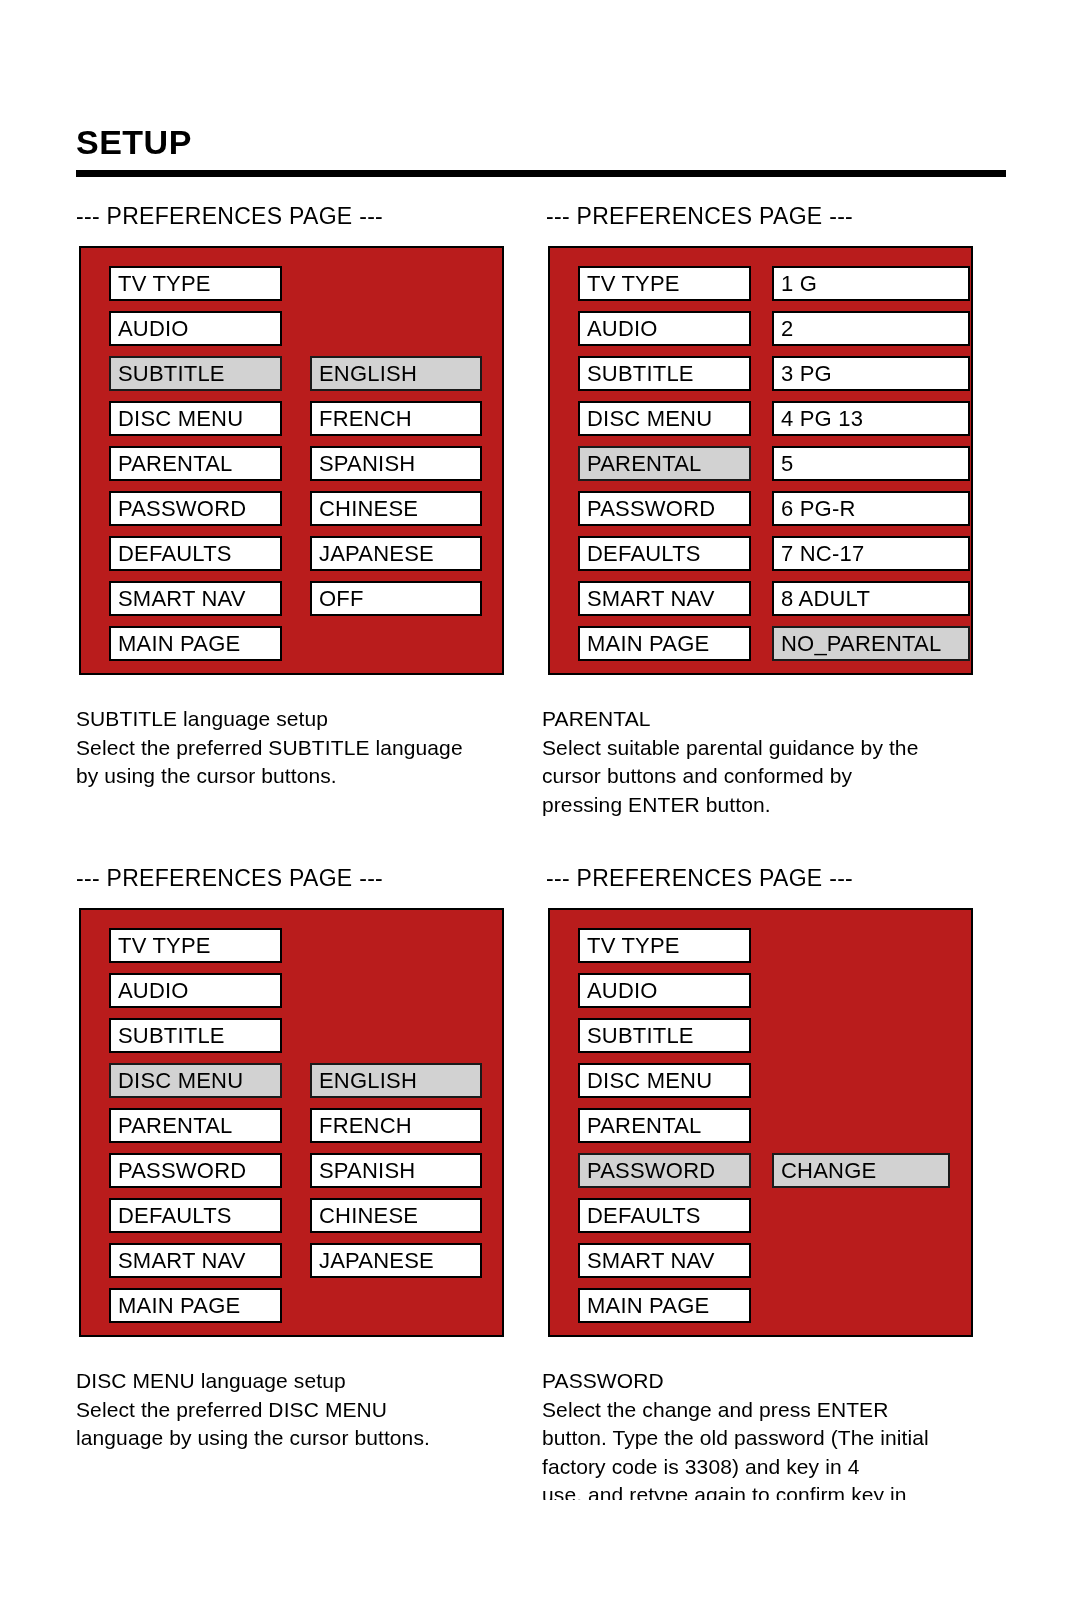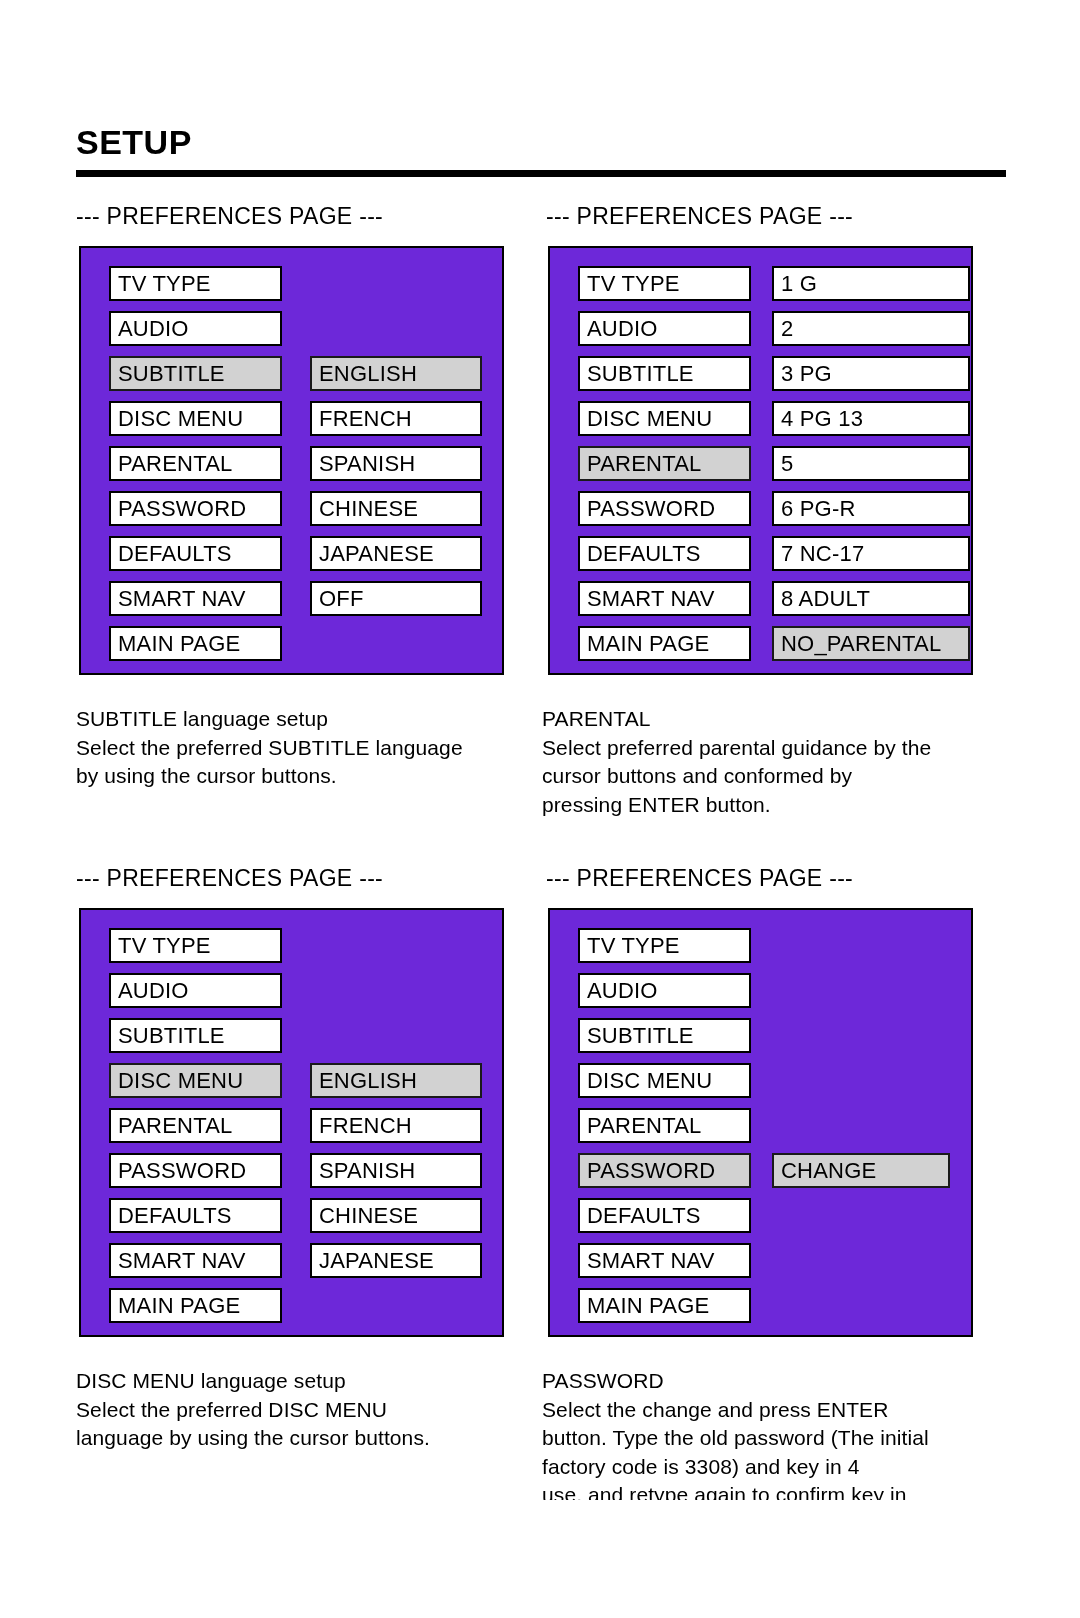--- a/index.html
+++ b/index.html
@@ -50,21 +50,21 @@
     font-size: 23px;
     letter-spacing: 0.3px;
     text-align: left;
     white-space: nowrap;
   }
 
   
   .osd-panel {
     position: absolute;
     border: 2px solid #000000;
-    background: #6d28d9;
+    background: #b91c1c;
     box-sizing: border-box;
   }
 
   .osd-col {
     position: absolute;
     top: 18px;
   }
   .col-left  { left: 28px;  width: 173px; }
   .col-right { width: 172px; }
 
@@ -236,21 +236,21 @@
         <div class="osd-row" style="height: 45px;">
           <div class="osd-box">8 ADULT</div>
         </div>
         <div class="osd-row" style="height: 45px;">
           <div class="osd-box sel">NO_PARENTAL</div>
         </div>
       </div>
   </div>
   <div class="caption" style="left:542px; top:645px; width:470px;">
     <p>PARENTAL</p>
-    <p>Select preferred parental guidance by the</p>
+    <p>Select suitable parental guidance by the</p>
     <p>cursor buttons and conformed by</p>
     <p>pressing ENTER button.</p>
   </div>
 
   <div class="section-head" style="left:76px; top:805px; width:430px;">--- PREFERENCES PAGE ---</div>
   <div class="osd-panel" id="panel-2" style="left:79px; top:848px; width:425px; height:429px;">
     <div class="osd-col col-left">
         <div class="osd-row" style="height: 45px;">
           <div class="osd-box">TV TYPE</div>
         </div>

